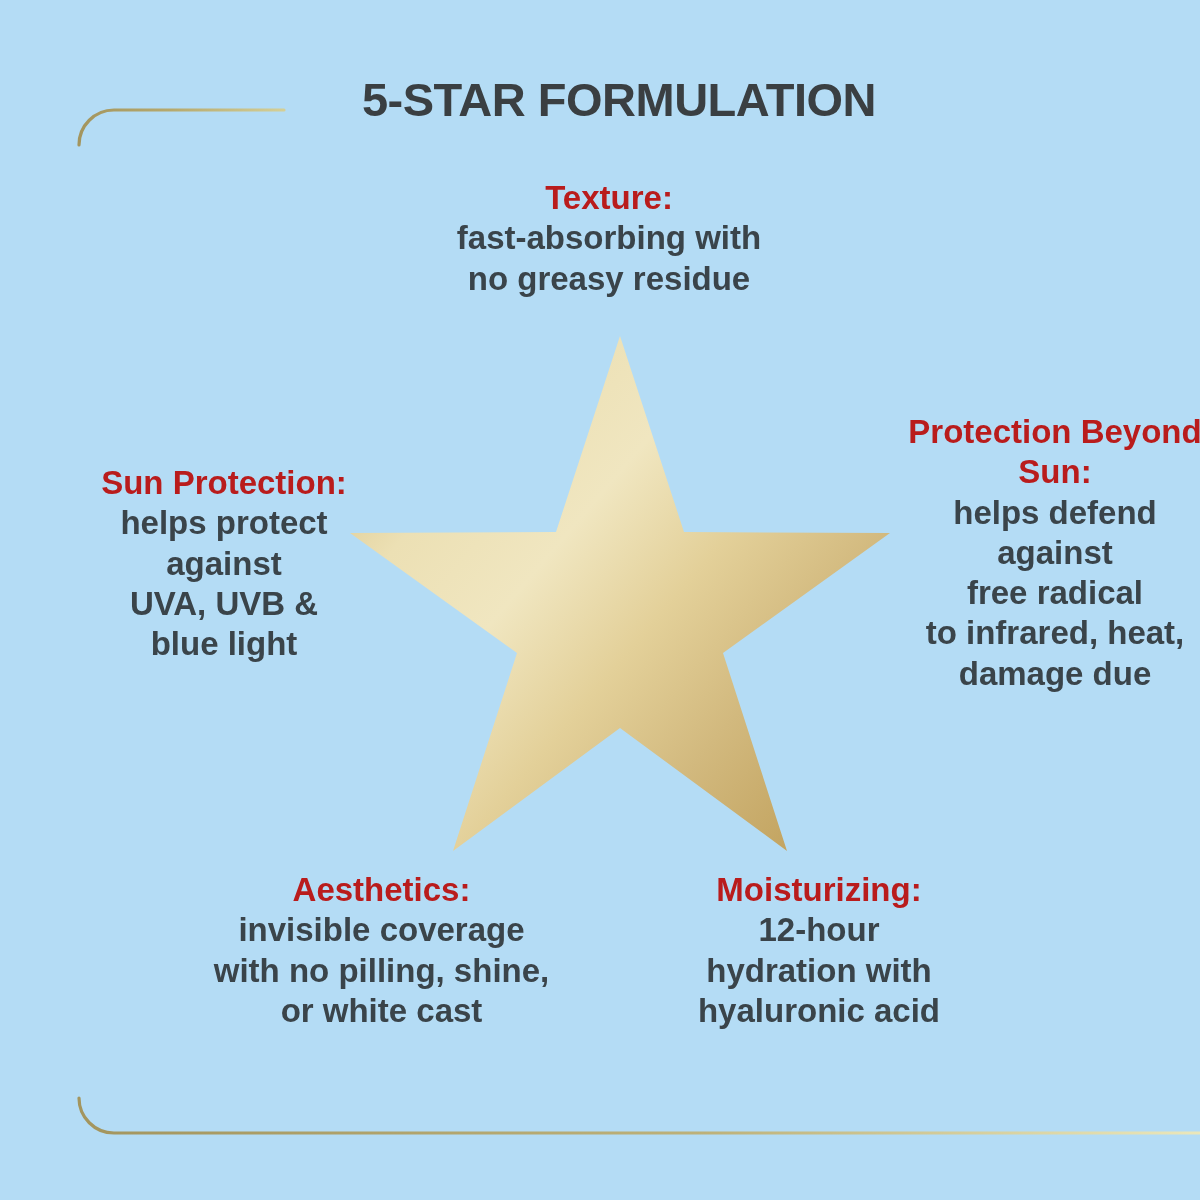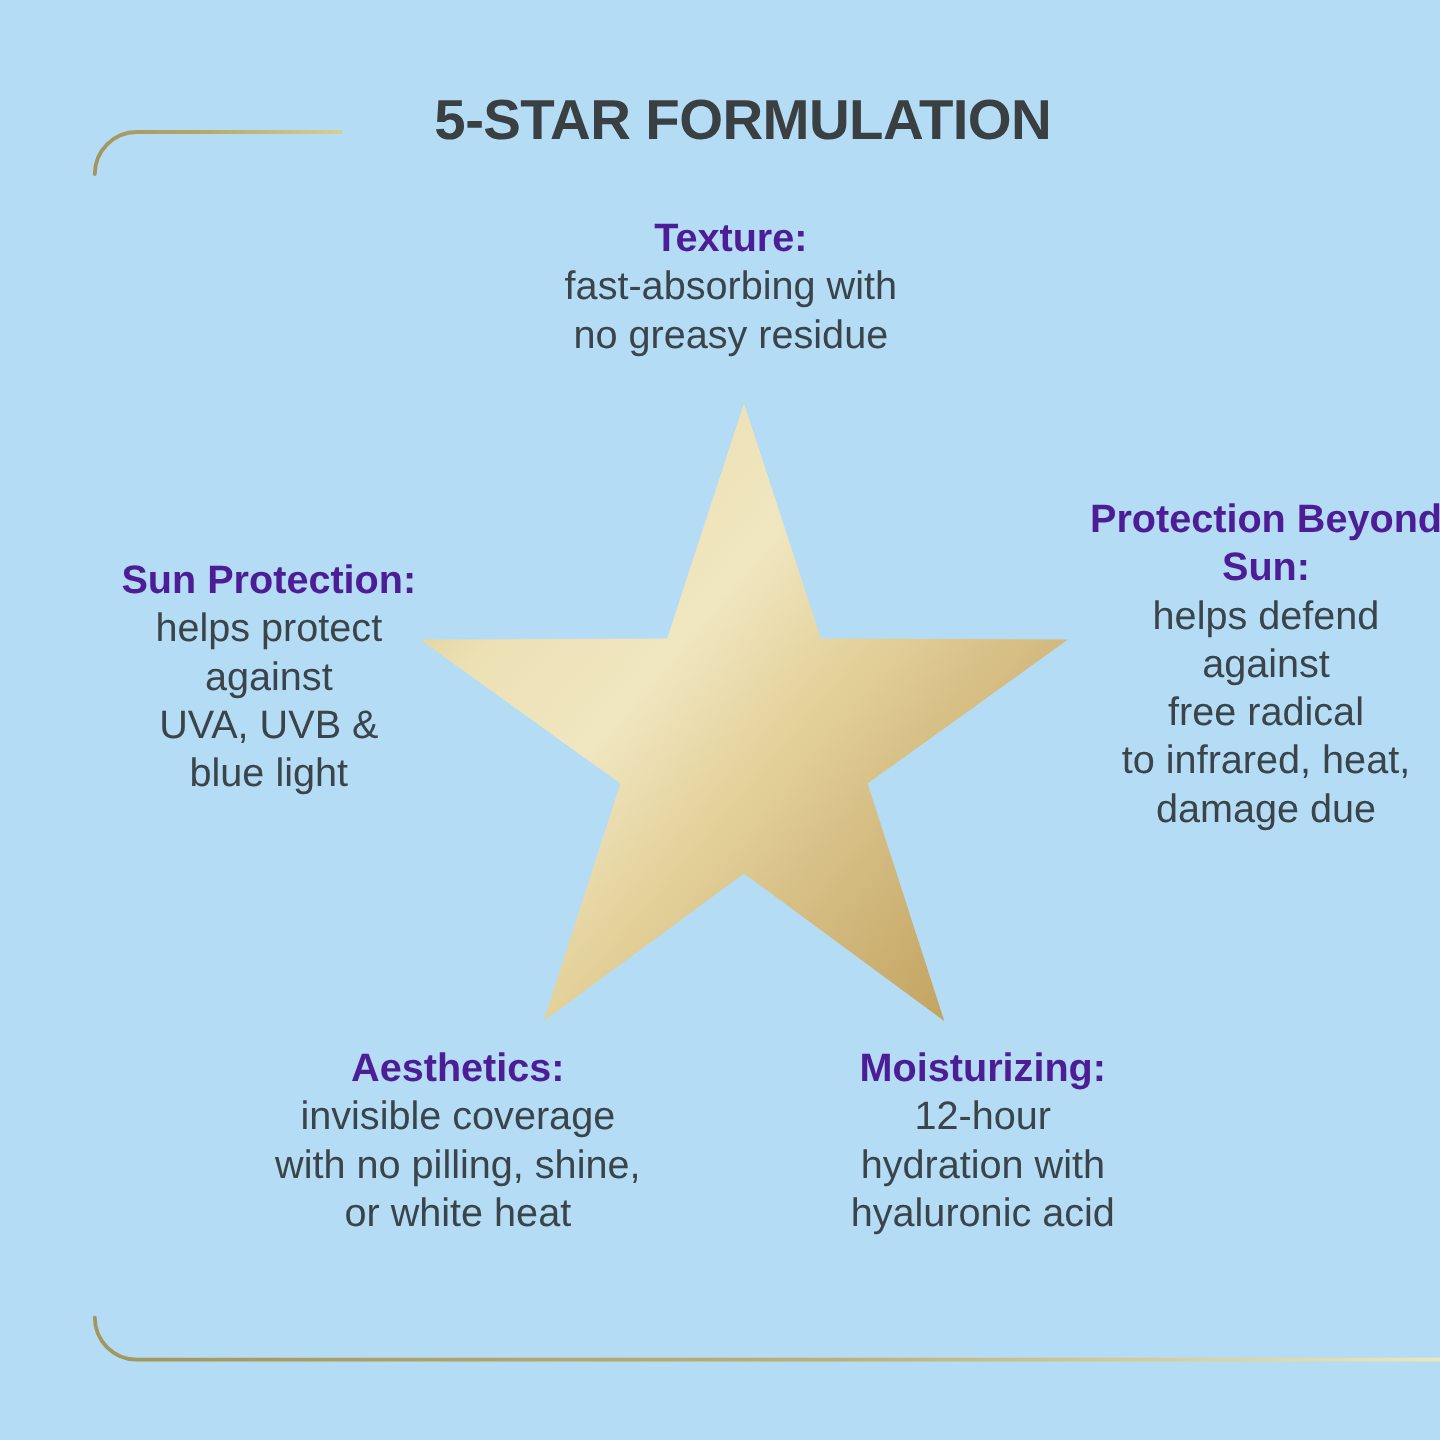--- a/index.html
+++ b/index.html
@@ -60,25 +60,25 @@
   .feature {
     position: absolute;
     text-align: center;
     line-height: 1.22;
     font-size: 33px;
     color: #3a444a;
   }
   .feature .f-title {
     display: block;
     font-weight: bold;
-    color: #4c1d95;
+    color: #b91c1c;
   }
   .feature .f-body {
     display: block;
-    font-weight: normal;
+    font-weight: bold;
   }
   .feature .f-body .ln { display: block; }
 
   #feature-texture   { left: 340px;  top: 178px; width: 500px; }
   #feature-sun       { left: 40px;   top: 463px; width: 330px; }
   #feature-beyond    { left: 872px;  top: 412px; width: 328px; }
   #feature-aesthetics{ left: 135px;  top: 870px; width: 455px; }
   #feature-moisture  { left: 610px;  top: 870px; width: 380px; }
 </style>
 </head>
@@ -173,21 +173,21 @@
       <span class="ln">to infrared, heat,</span>
       <span class="ln">damage due</span>
     </span>
   </div>
 
   <div class="feature" id="feature-aesthetics">
     <span class="f-title">Aesthetics:</span>
     <span class="f-body">
       <span class="ln">invisible coverage</span>
       <span class="ln">with no pilling, shine,</span>
-      <span class="ln">or white heat</span>
+      <span class="ln">or white cast</span>
     </span>
   </div>
 
   <div class="feature" id="feature-moisture">
     <span class="f-title">Moisturizing:</span>
     <span class="f-body">
       <span class="ln">12-hour</span>
       <span class="ln">hydration with</span>
       <span class="ln">hyaluronic acid</span>
     </span>

